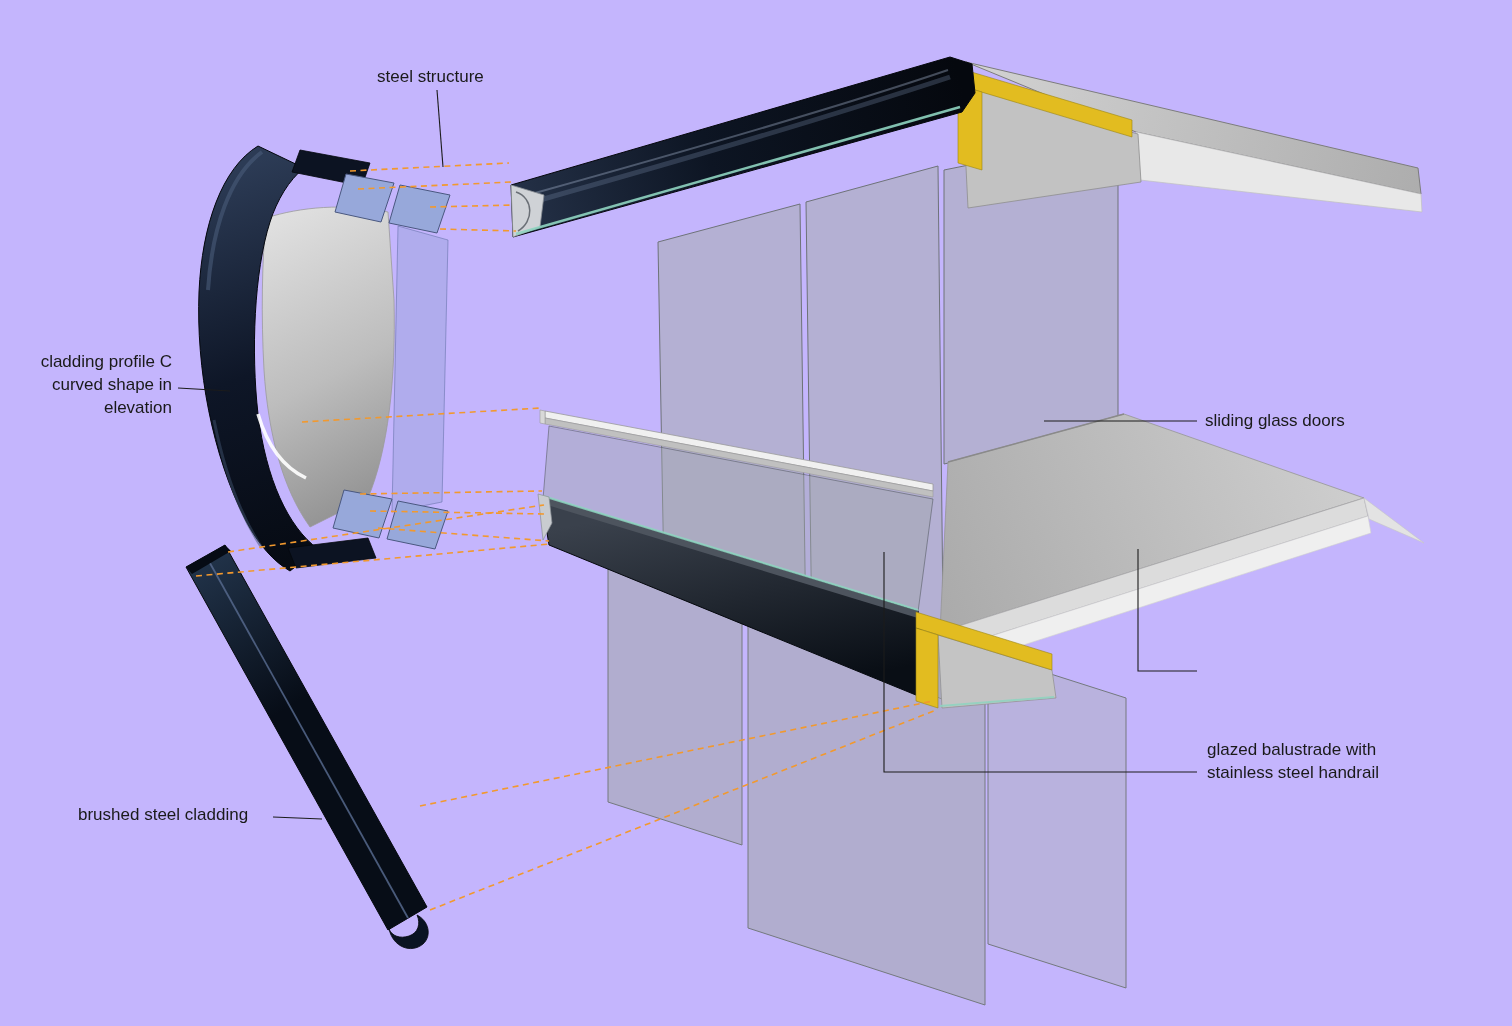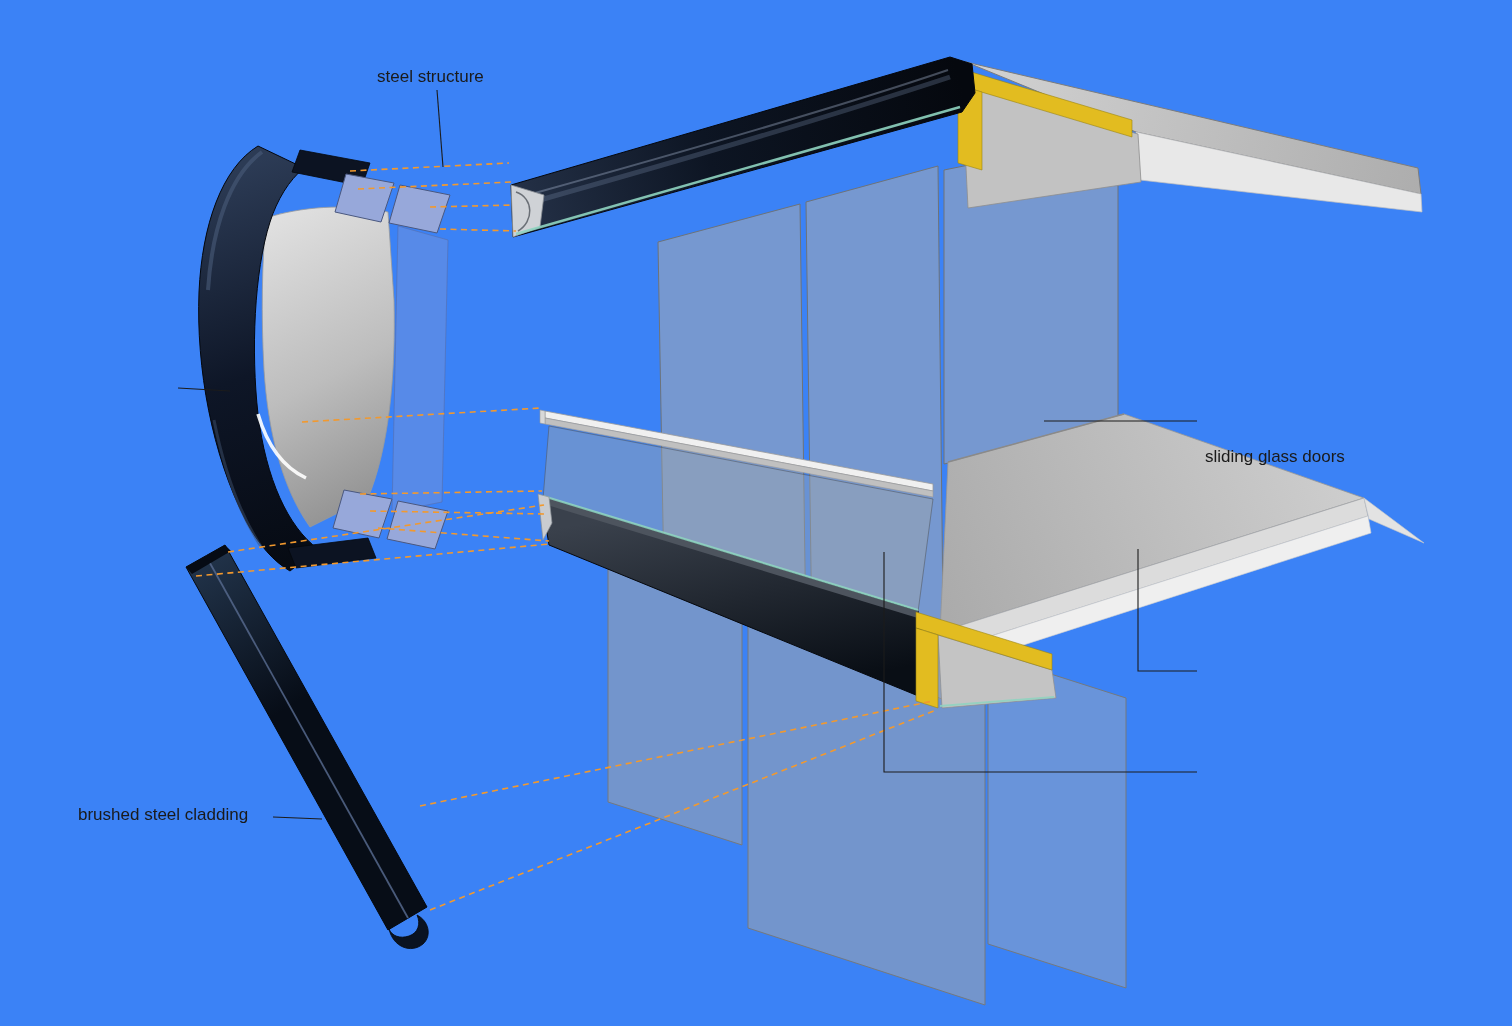--- a/index.html
+++ b/index.html
@@ -1,18 +1,18 @@
 <!DOCTYPE html>
 <html style="--steel-dark-navy: #0c1422; --insulation-yellow: #e2bc20; --projection-line-orange: #f2992e; --glass-edge-teal: #8fd4c0; --steel-blue: #97a8da; --concrete-gray: #bcbcbc; --label-text: #1a1a1a;"><head>
 <meta charset="utf-8">
 <title>Facade Detail Diagram</title>
 <style>
   html,body{margin:0;padding:0;background:#fff;}
   .canvas{
-    position:relative;width:1512px;height:1026px;background:#3b82f6;
+    position:relative;width:1512px;height:1026px;background:#c4b5fd;
     font-family:"Liberation Sans",sans-serif;overflow:hidden;
   }
   .canvas svg{position:absolute;left:0;top:0;}
   .label{
     position:absolute;font-size:17px;line-height:23px;
     color:var(--label-text,#1a1a1a);white-space:pre-line;
   }
   .label.right{text-align:right;}
 </style>
 </head>
@@ -152,20 +152,25 @@
     <line x1="178" y1="388" x2="230" y2="391"></line>
     <line x1="1044" y1="421" x2="1197" y2="421"></line>
     <polyline points="1138,549 1138,671 1197,671"></polyline>
     <polyline points="884,552 884,772 1197,772"></polyline>
     <line x1="273" y1="817" x2="322" y2="819"></line>
   </g>
 </svg>
 
 <div class="label" style="left:377px;top:65px;">steel structure</div>
 
+<div class="label right" style="left:20px;top:350px;width:152px;">cladding profile C
+curved shape in
+elevation</div>
 
-<div class="label" style="left:1205px;top:409px;margin-top:36px;">sliding glass doors</div>
+<div class="label" style="left:1205px;top:409px;">sliding glass doors</div>
 
 
+<div class="label" style="left:1207px;top:738px;width:240px;">glazed balustrade with
+stainless steel handrail</div>
 
 <div class="label" style="left:78px;top:803px;text-align:right;">brushed steel cladding</div>
 
 </div>
 
 </body></html>

